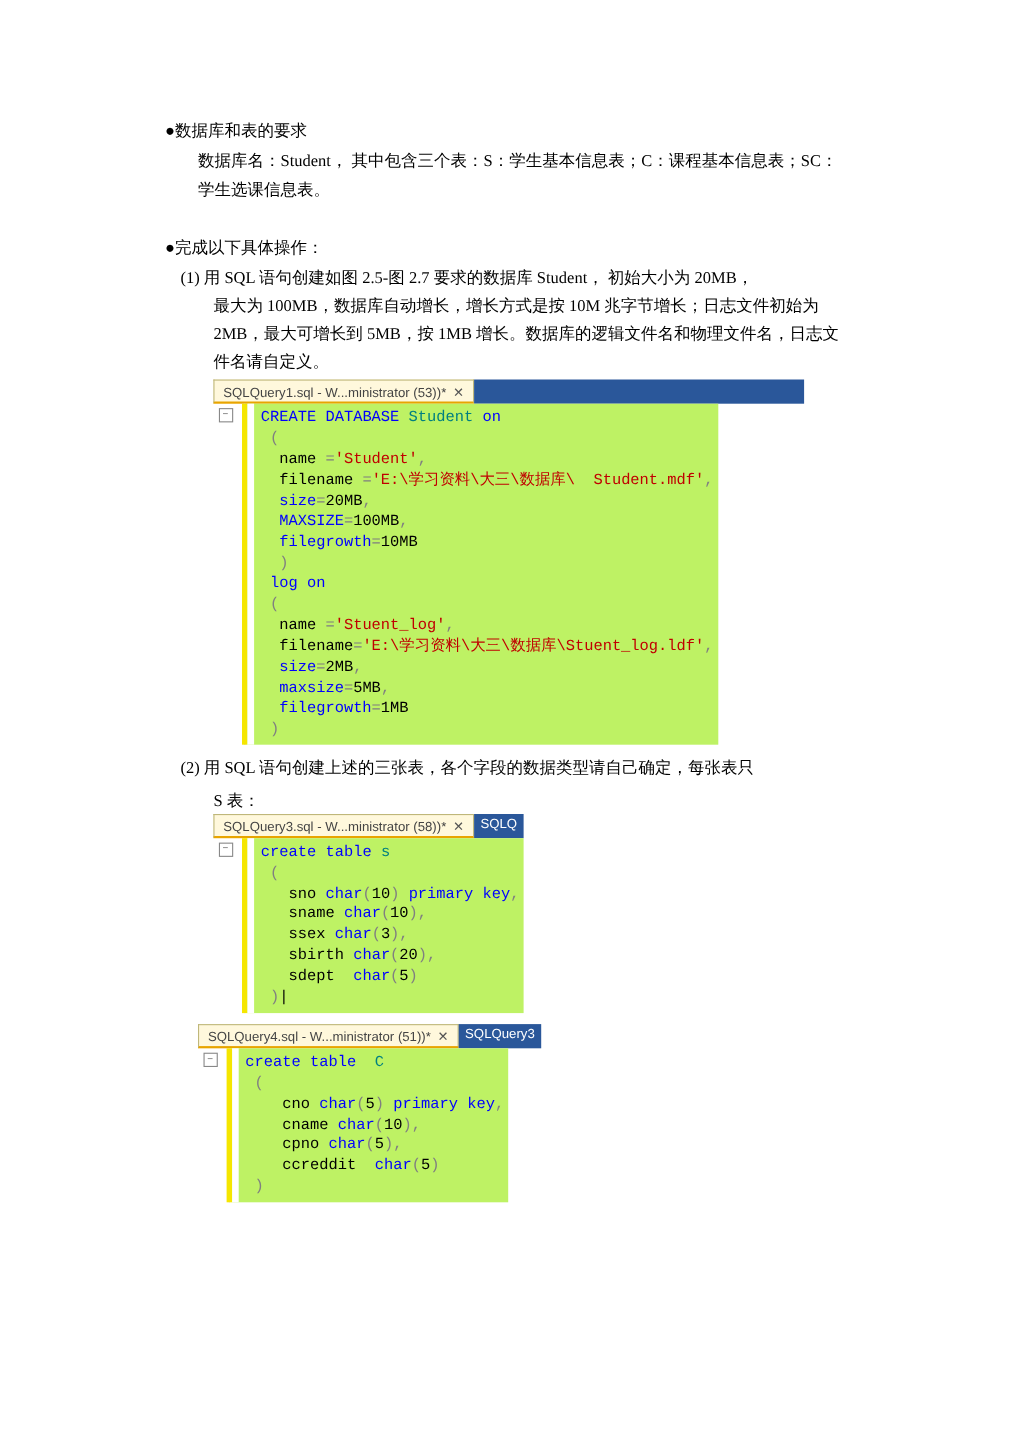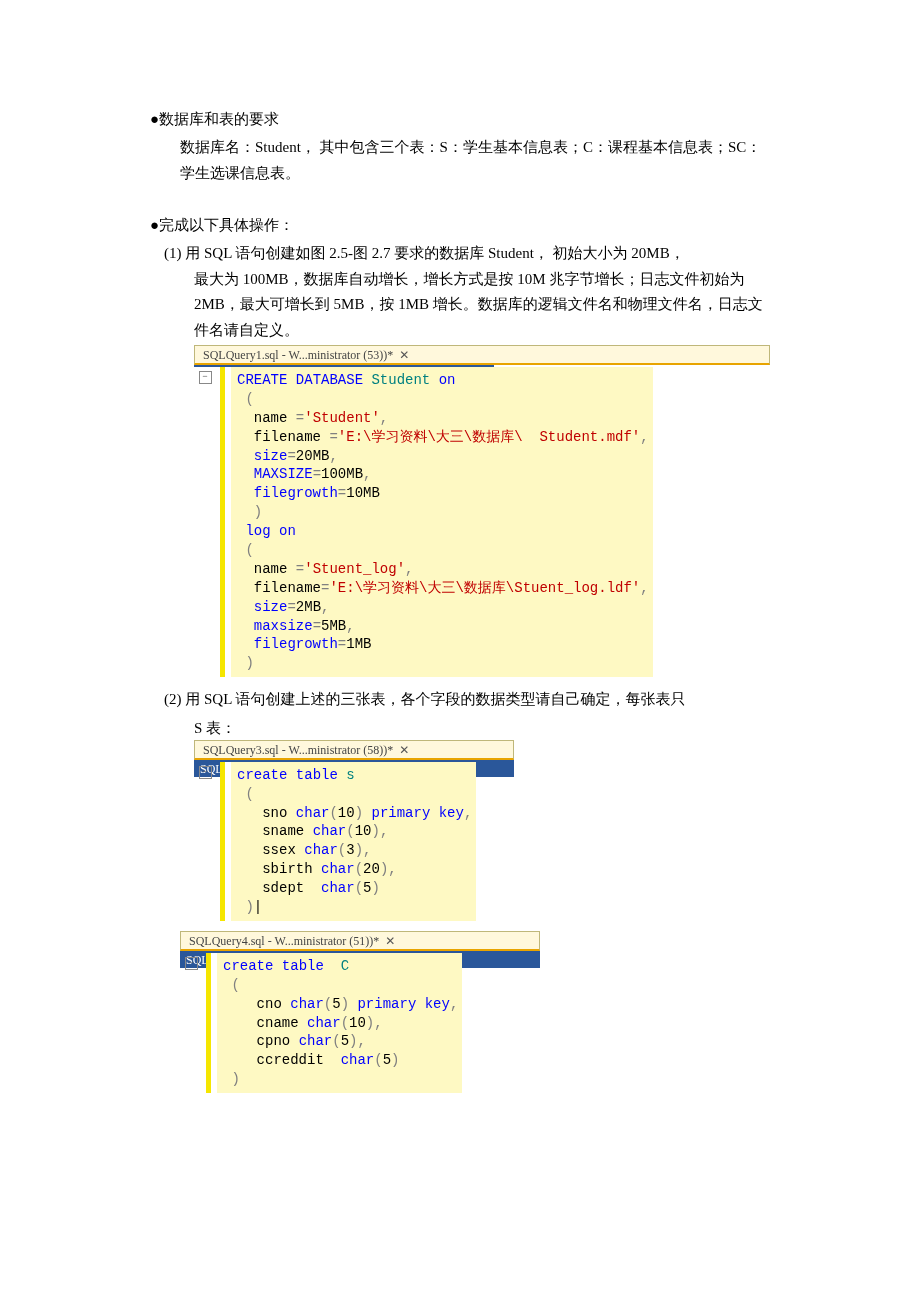--- a/index.html
+++ b/index.html
@@ -39,23 +39,22 @@
   }
   .code-tab-wrap {
     margin-left: 44px;
     margin-top: 2px;
     margin-bottom: 10px;
   }
   .tabbar {
     display: flex;
     align-items: stretch;
     height: 22px;
-    font-family: Liberation Serif, serif;
+    font-family: Liberation Sans, sans-serif;
     font-size: 12px;
-    flex-direction: column;
   }
   .tabbar .tab {
     background: #fff8dc;
     border: 1px solid #bfb77a;
     border-bottom: 2px solid #e8a400;
     padding: 2px 8px 0 8px;
     display: flex;
     align-items: center;
     gap: 6px;
     color: #444;
@@ -72,21 +71,21 @@
     color: #fff;
     padding: 2px 6px 0 6px;
     display: flex;
   }
   .code-block {
     font-family: Consolas, "Courier New", monospace;
     font-size: 14px;
     line-height: 1.35;
     white-space: pre;
     padding: 4px 4px 4px 4px;
-    background: #fef9c3;
+    background: #bef264;
     position: relative;
     border-left: 6px solid #fff;
   }
   .gutter-wrap {
     display: flex;
   }
   .gutter {
     width: 22px;
     display: flex;
     flex-direction: column;

